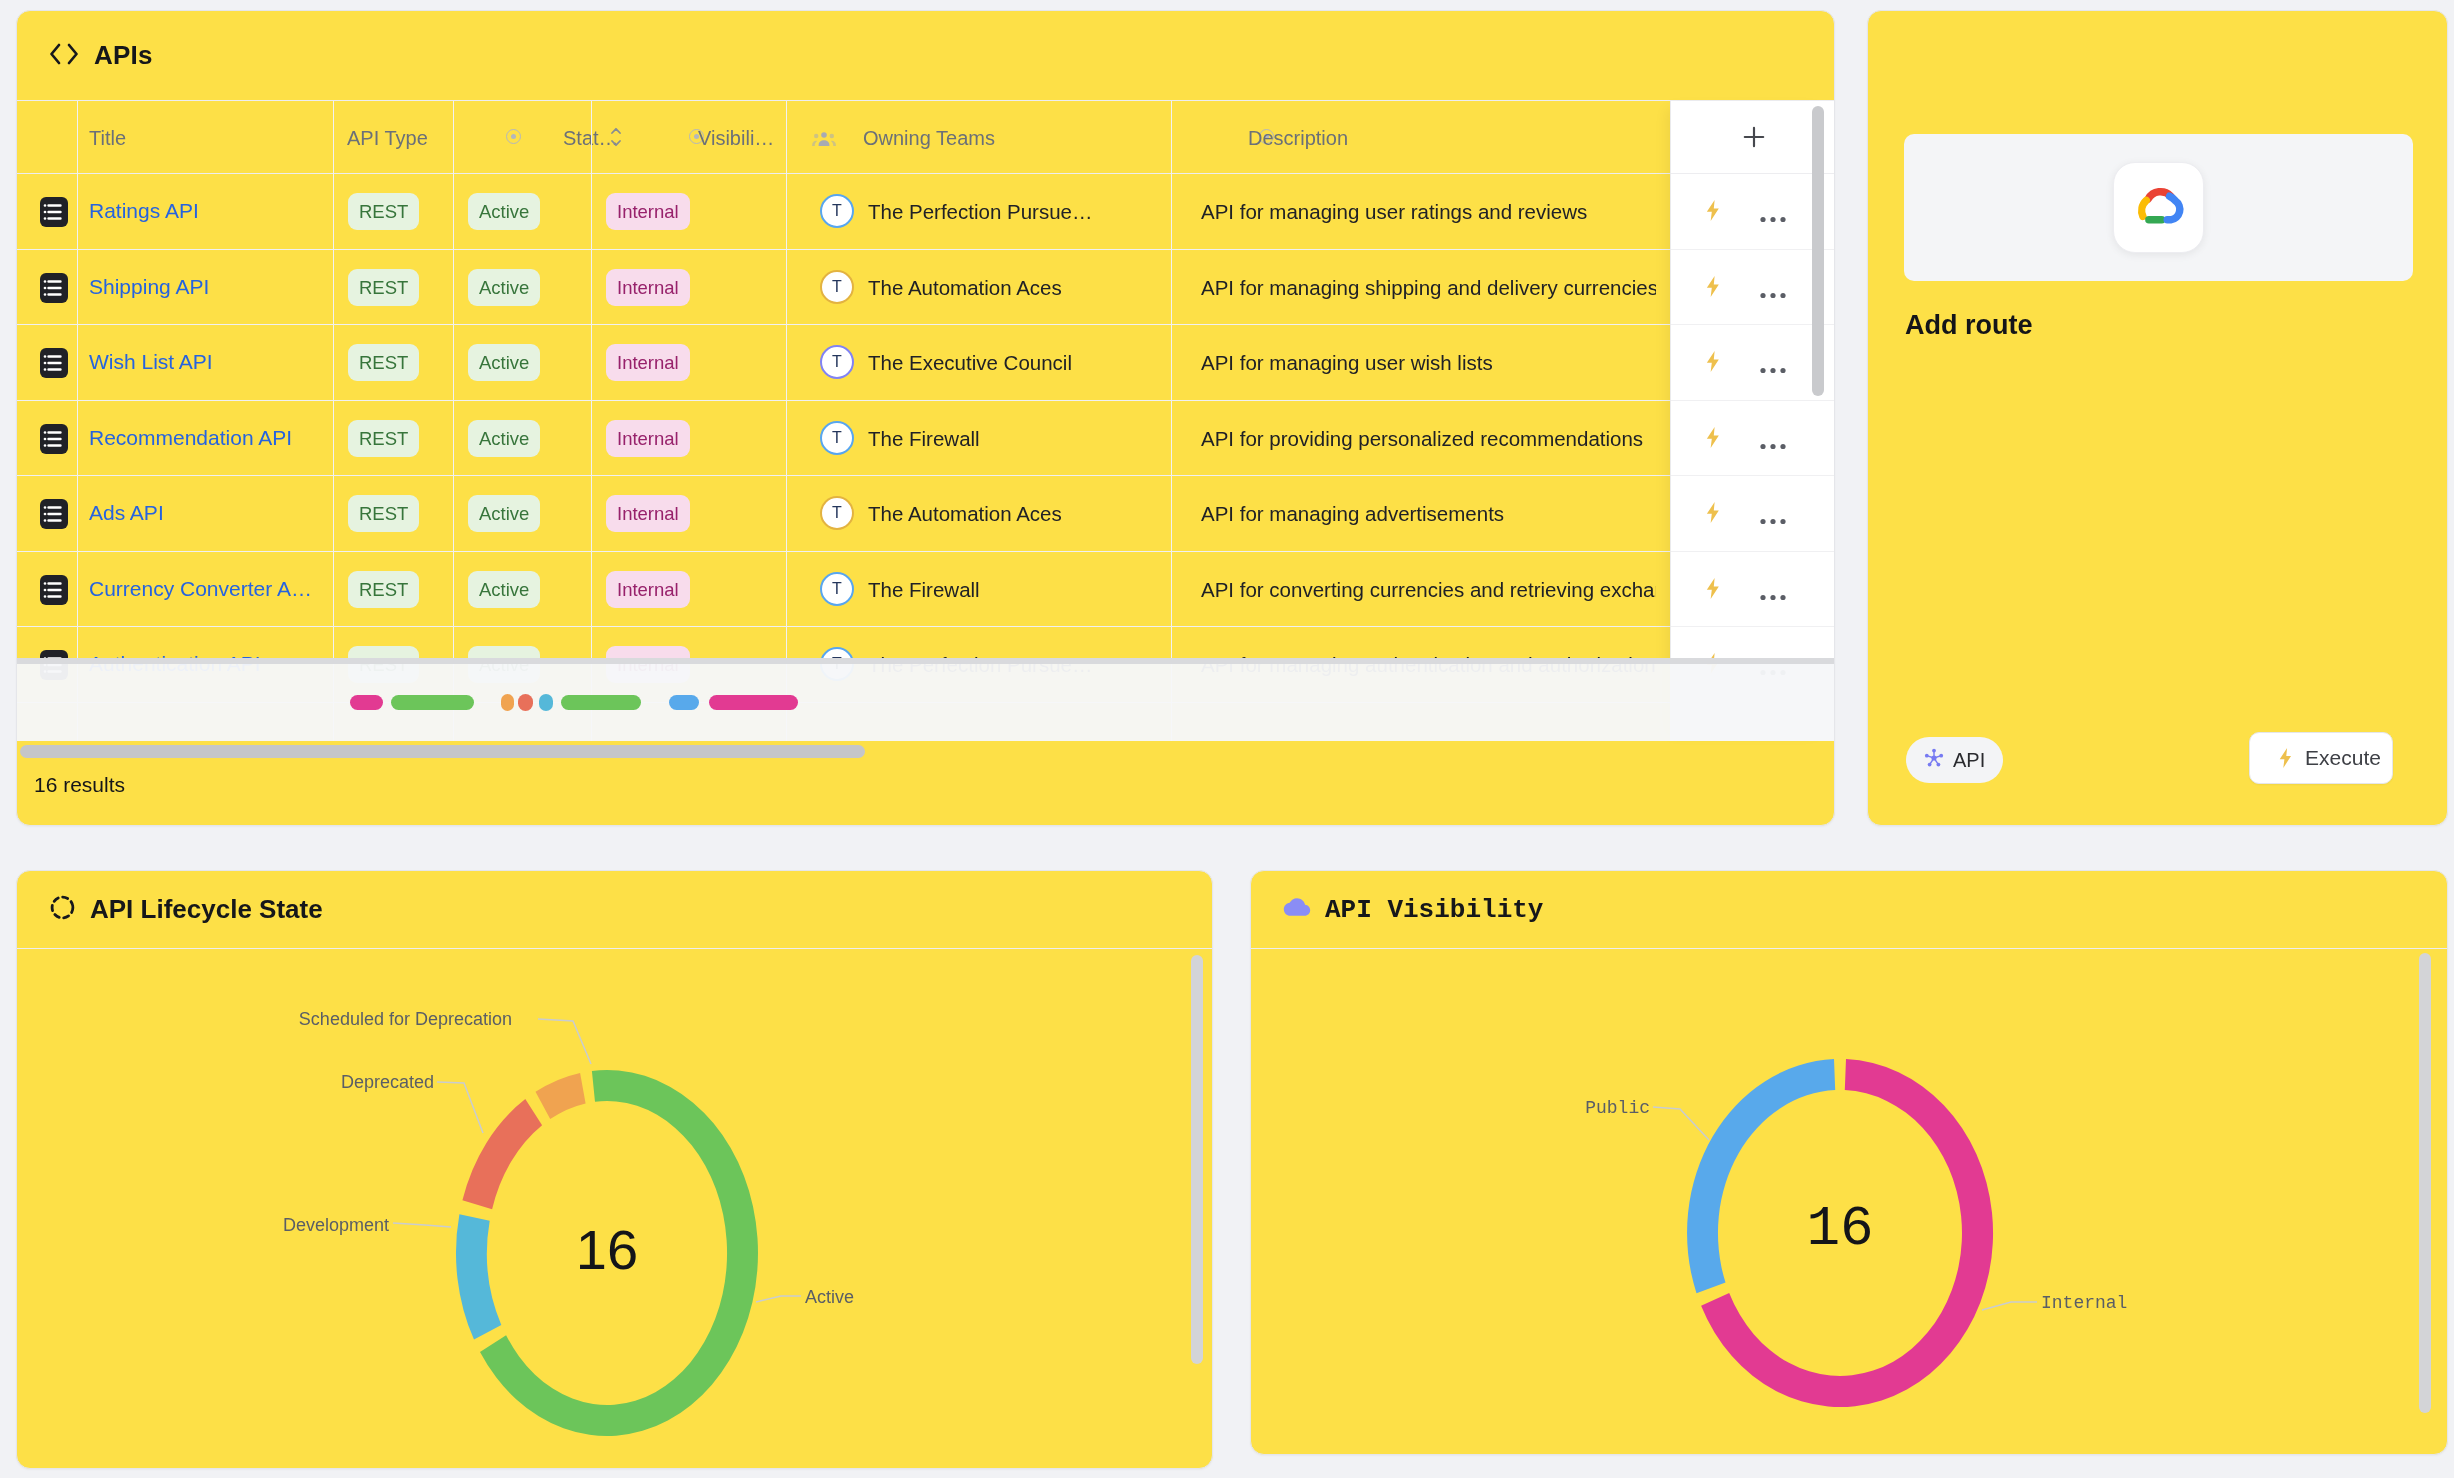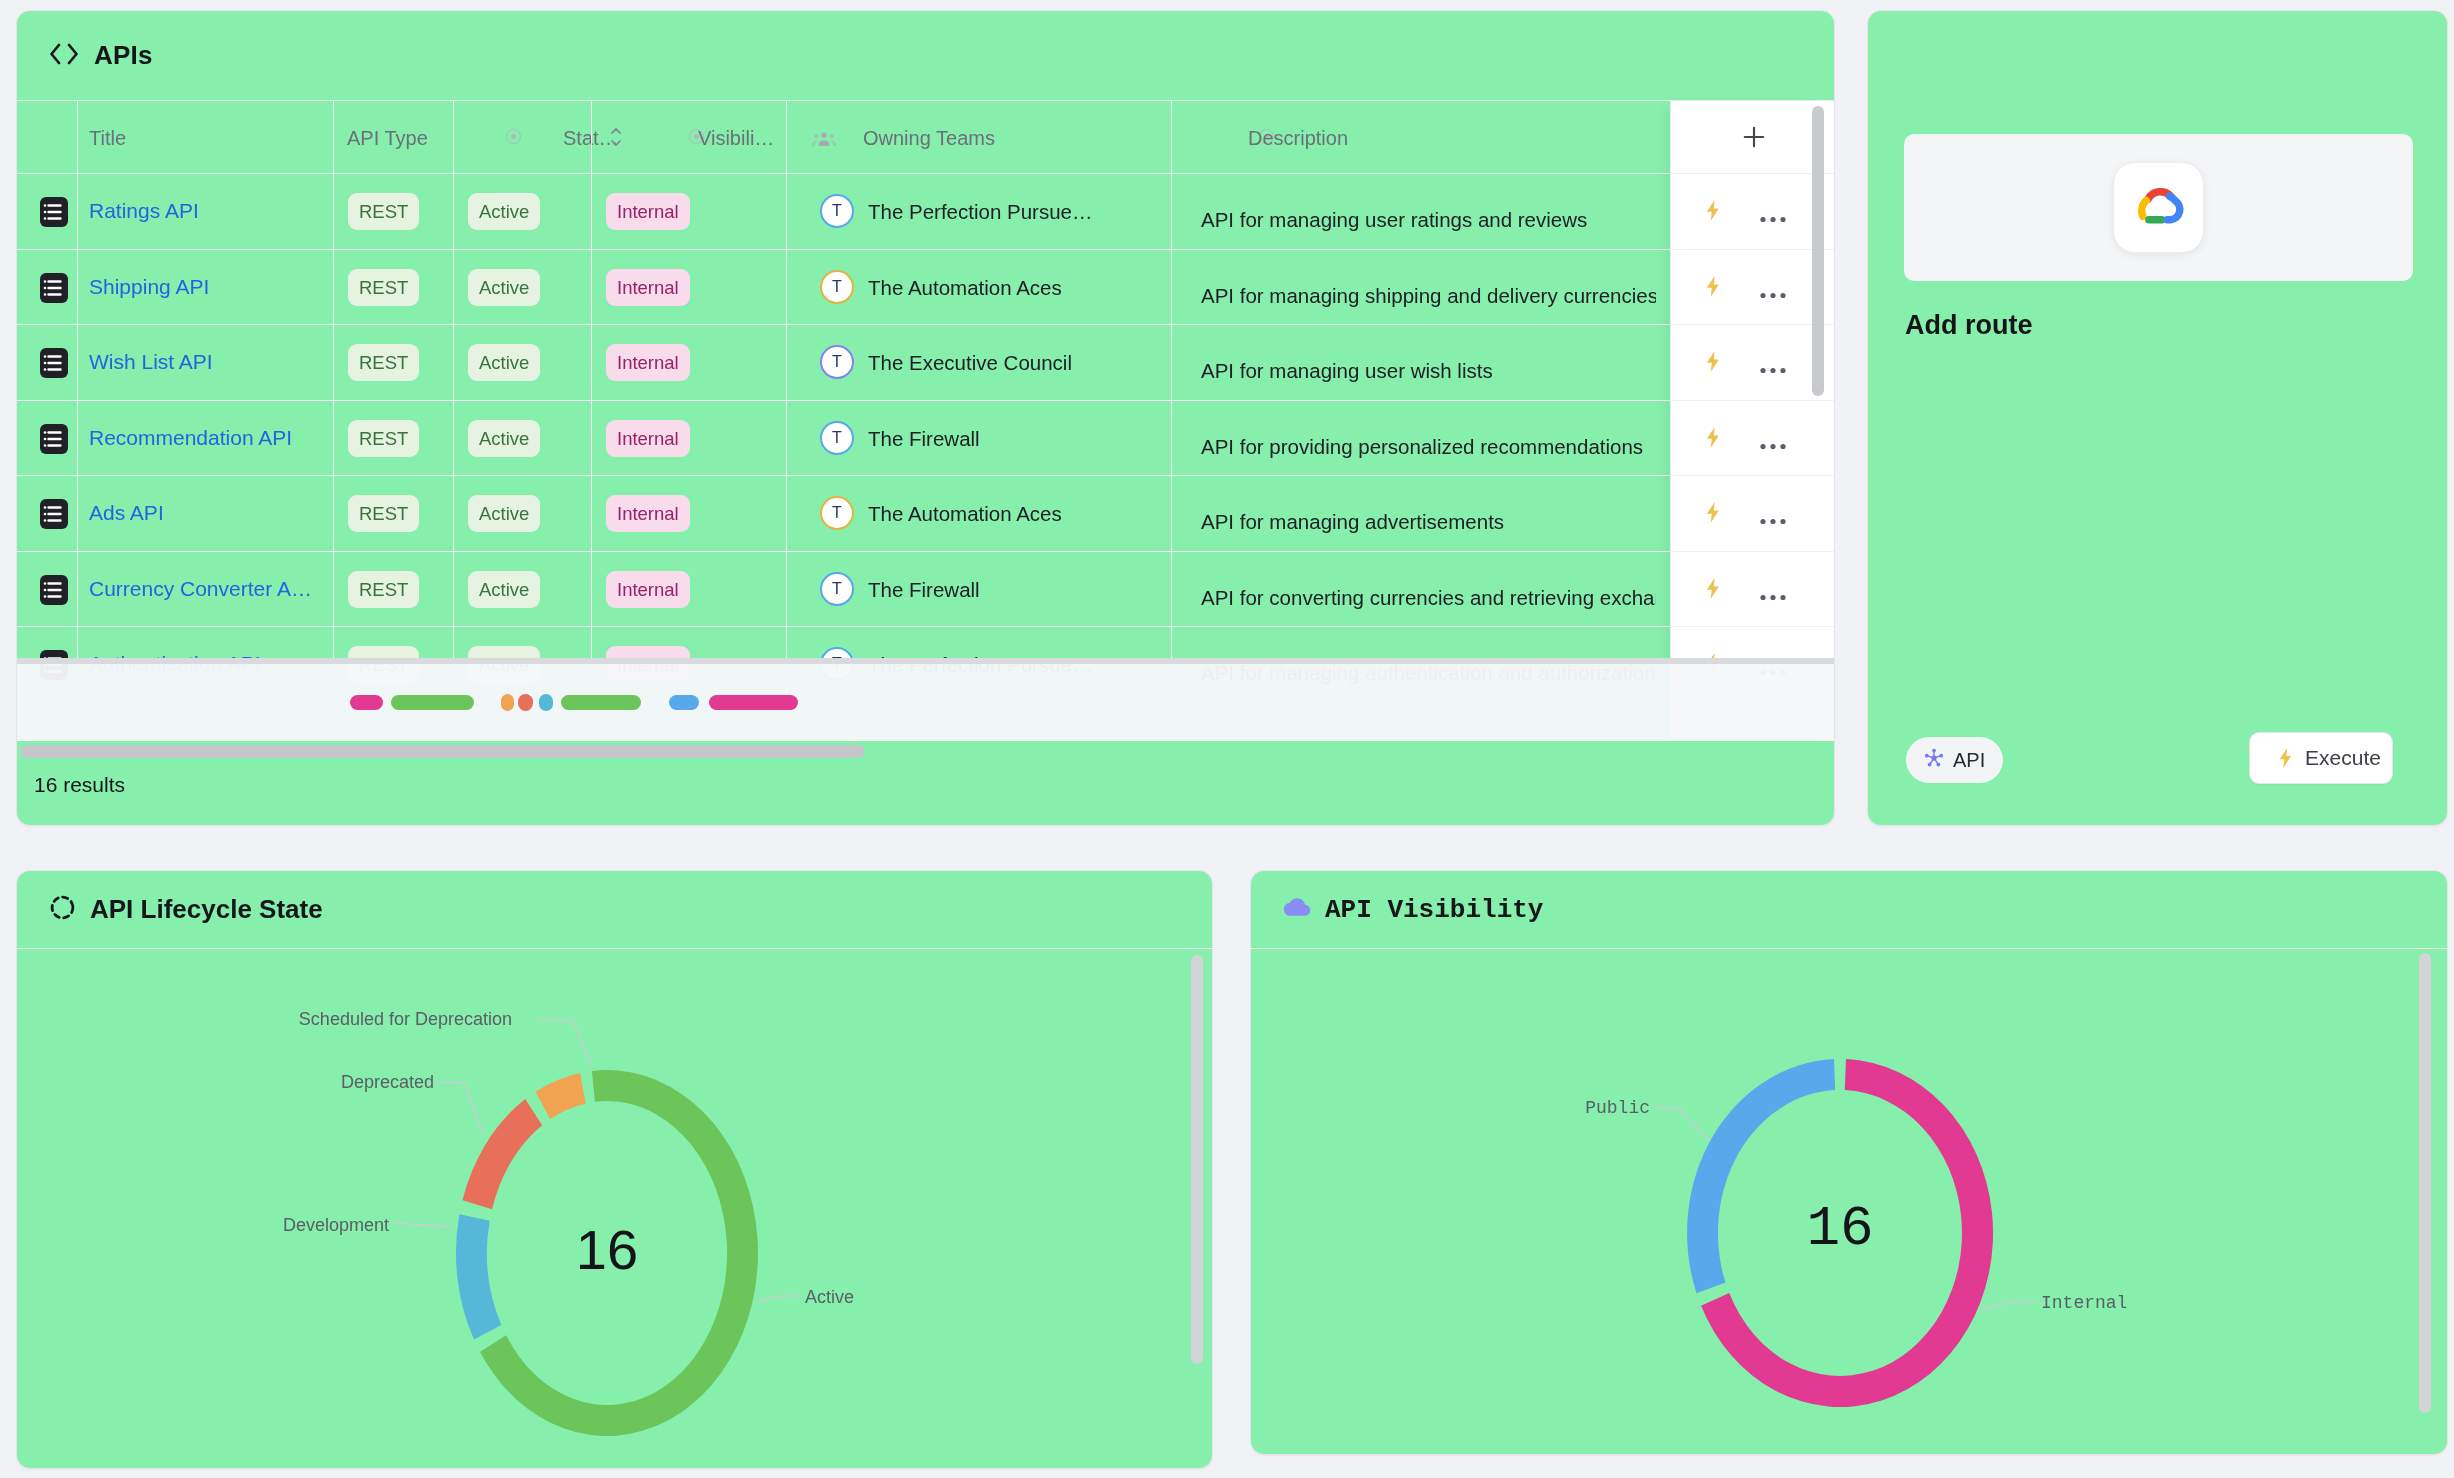--- a/index.html
+++ b/index.html
@@ -1,18 +1,18 @@
 <!DOCTYPE html>
 <html><head>
 <meta charset="utf-8">
 <style>
   * { margin:0; padding:0; box-sizing:border-box; }
   html,body { width:2454px; height:1478px; background:#f1f2f5; font-family:"Liberation Sans", sans-serif; }
   #stage { position:relative; width:2454px; height:1478px; overflow:hidden; }
-  .card { position:absolute; background:#86efac; border:1px solid #e5e6ea; border-radius:14px; box-shadow:0 1px 2px rgba(16,24,40,.04); overflow:hidden; }
+  .card { position:absolute; background:#fde047; border:1px solid #e5e6ea; border-radius:14px; box-shadow:0 1px 2px rgba(16,24,40,.04); overflow:hidden; }
 
   
   #tbl-card { left:16px; top:10px; width:1819px; height:816px; }
   .t-head { position:absolute; left:0; top:0; width:100%; height:90px; display:flex; align-items:center; padding-left:32px; gap:15px; border-bottom:1px solid #ededf0; }
   .t-title { font-size:26px; font-weight:700; color:#16171a; letter-spacing:.2px; }
   .t-cols { position:absolute; left:0; top:90px; width:100%; height:73px; border-bottom:1px solid #ededf0; }
   .collab { position:absolute; top:26px; font-size:20px; color:#6b7078; white-space:nowrap; }
   .colic { position:absolute; top:28px; }
   .radio-ic { width:15px; height:15px; border:1.6px solid #b3b7be; border-radius:50%; display:inline-block; position:relative; }
   .radio-ic::after { content:''; position:absolute; inset:4px; border-radius:50%; background:#b3b7be; }
@@ -21,21 +21,21 @@
   .cell-icon { position:absolute; left:22px; top:22px; }
   .cell-title { position:absolute; left:72px; top:25px; font-size:21px; font-weight:500; color:#2563e0; text-decoration:none; white-space:nowrap; cursor:pointer; }
   .badge { position:absolute; top:19px; height:37px; line-height:37px; padding:0 11px; border-radius:9px; font-size:18.5px; font-weight:500; white-space:nowrap; }
   .badge-green { background:#e6f3e0; color:#37753b; }
   .badge-pink { background:#f8dcec; color:#97216b; }
   .cell-type { left:331px; }
   .cell-status { left:451px; }
   .cell-vis { left:589px; }
   .avatar { position:absolute; left:803px; top:20px; width:34px; height:34px; border:2px solid #58a6f0; border-radius:50%; background:#fff; color:#24365c; font-size:16px; font-weight:500; display:flex; align-items:center; justify-content:center; }
   .cell-team { position:absolute; left:851px; top:26px; font-size:20.5px; color:#202126; white-space:nowrap; max-width:330px; overflow:hidden; }
-  .cell-desc { position:absolute; left:1184px; top:26px; font-size:20.5px; color:#202126; white-space:nowrap; width:455px; overflow:hidden;margin-top:8px; }
+  .cell-desc { position:absolute; left:1184px; top:26px; font-size:20.5px; color:#202126; white-space:nowrap; width:455px; overflow:hidden; }
   .vline { position:absolute; top:90px; width:1px; height:640px; background:#f1f1f4; }
   #fixed-col { position:absolute; left:1653px; top:90px; width:166px; height:640px; background:#fff; border-left:1px solid #eaeaec; box-shadow:-10px 0 14px -8px rgba(0,0,0,.07); z-index:4; }
   .fhead { height:73px; border-bottom:1px solid #ededf0; display:flex; align-items:center; justify-content:center; cursor:pointer; }
   .frow { position:relative; height:75.5px; border-bottom:1px solid #f0f0f2; }
   .frow .bolt { position:absolute; left:33px; top:25px; cursor:pointer; }
   .frow .dots { position:absolute; left:88px; top:35px; cursor:pointer; }
   #cut-bar { position:absolute; left:0; top:647px; width:100%; height:6px; background:#d9dadd; z-index:5; }
   #scroll-overlay { position:absolute; left:0; top:653px; width:100%; height:77px; background:rgba(246,247,249,.96); z-index:5; }
   #pill-layer { position:absolute; inset:0; z-index:6; pointer-events:none; }
   .pill { position:absolute; border-radius:9px; }

